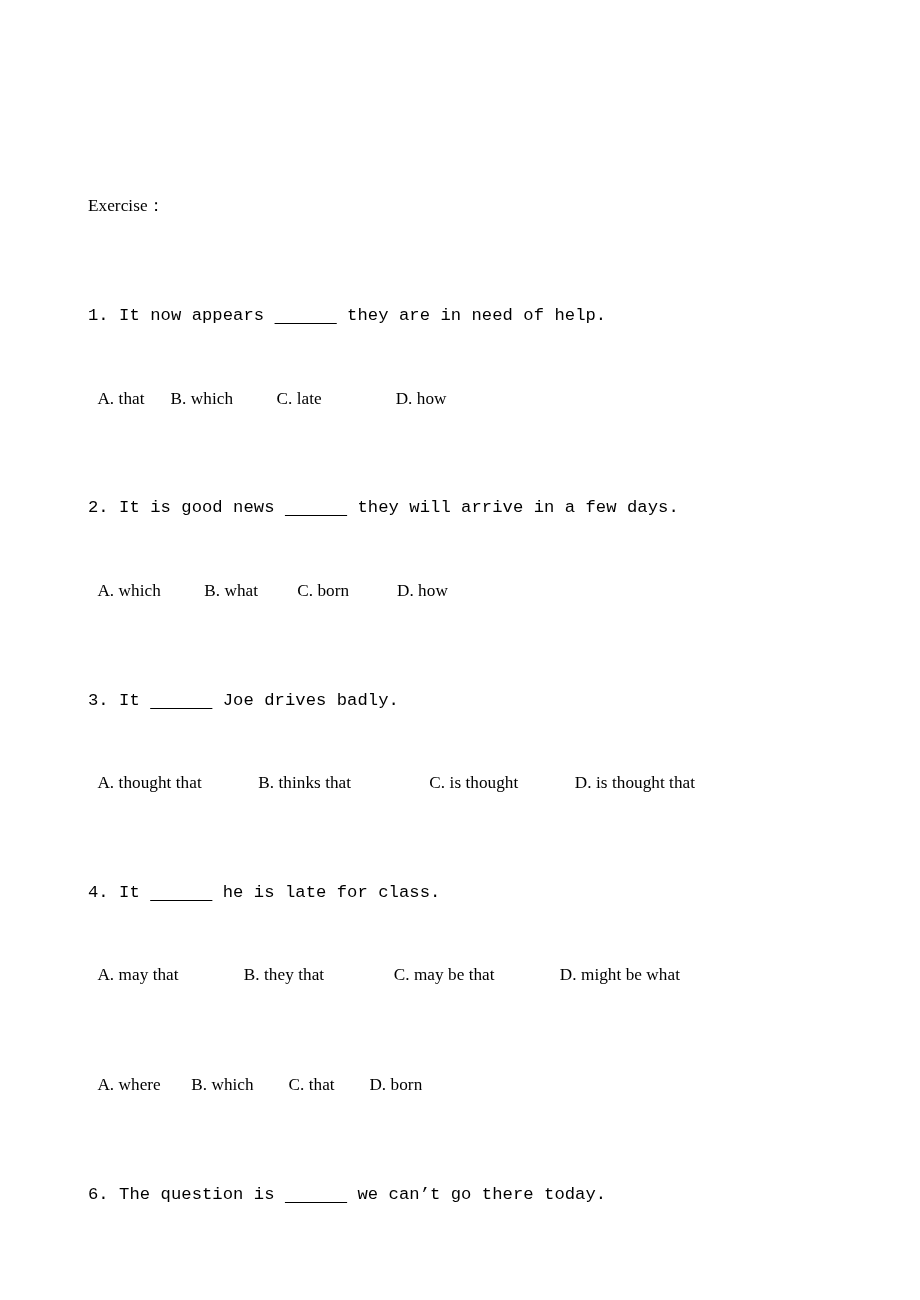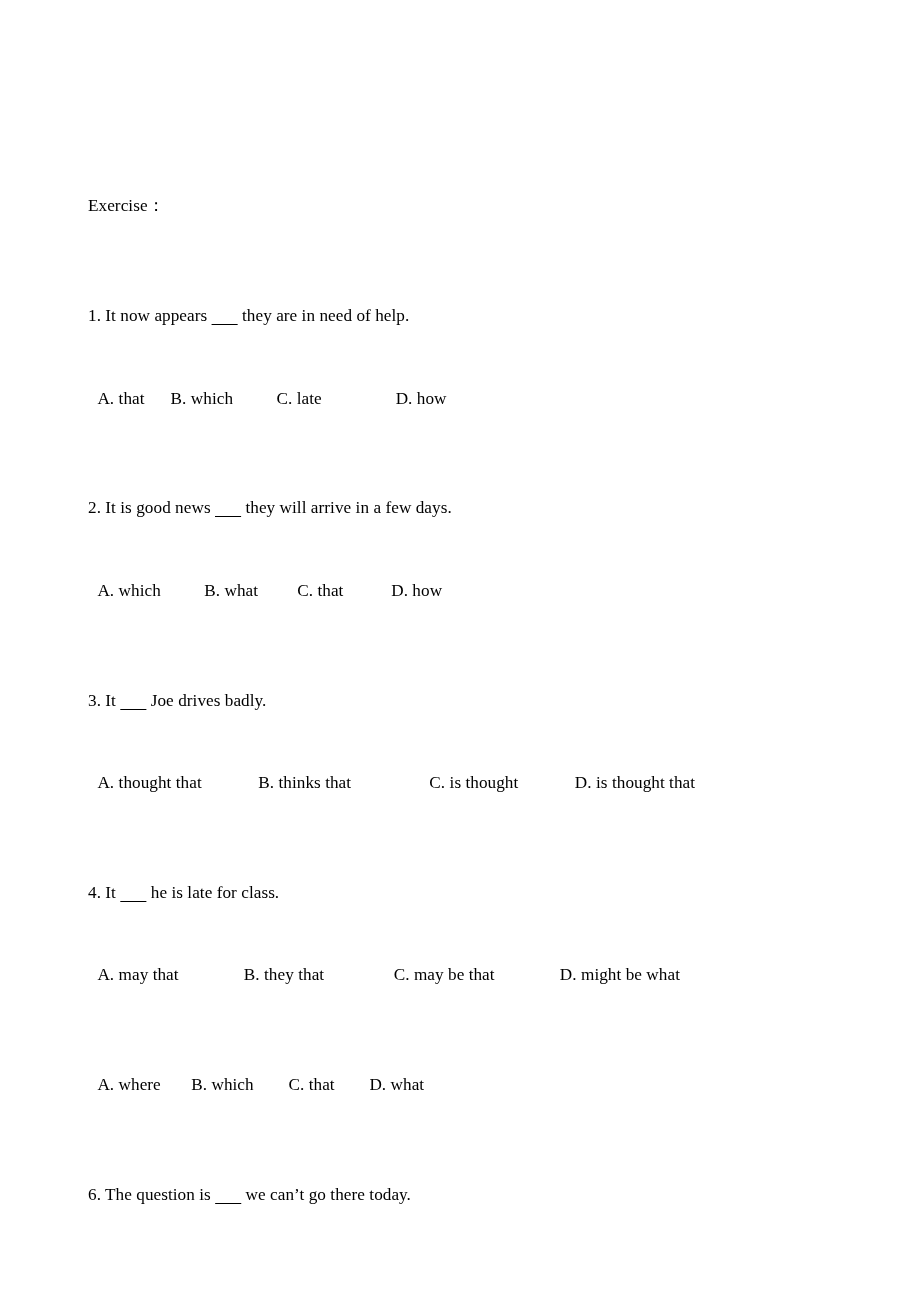--- a/index.html
+++ b/index.html
@@ -29,20 +29,21 @@
     white-space: pre;
     letter-spacing: 0.05px;
   }
   .line {
     white-space: pre;
     min-height: 27.45px;
   }
   .line.q {
     
     padding-left: 0;
+    font-family: Liberation Mono, monospace;
   }
   .line.opt {
     
     padding-left: 6px;
   }
   .title-line {
     white-space: pre;
   }
   .blank {
     text-decoration: underline;
@@ -55,29 +56,29 @@
 
 <div class="page">
   <div class="doc-body">
 
     <div class="line title-line">Exercise：</div>
 
     <div class="line q">1. It now appears <span class="blank">&nbsp;&nbsp;&nbsp;&nbsp;&nbsp;&nbsp;</span> they are in need of help.</div>
     <div class="line opt"> A. that      B. which          C. late                 D. how</div>
 
     <div class="line q">2. It is good news <span class="blank">&nbsp;&nbsp;&nbsp;&nbsp;&nbsp;&nbsp;</span> they will arrive in a few days.</div>
-    <div class="line opt"> A. which          B. what         C. that           D. how</div>
+    <div class="line opt"> A. which          B. what         C. born           D. how</div>
 
     <div class="line q">3. It <span class="blank">&nbsp;&nbsp;&nbsp;&nbsp;&nbsp;&nbsp;</span> Joe drives badly.</div>
     <div class="line opt"> A. thought that             B. thinks that                  C. is thought             D. is thought that</div>
 
     <div class="line q">4. It <span class="blank">&nbsp;&nbsp;&nbsp;&nbsp;&nbsp;&nbsp;</span> he is late for class.</div>
     <div class="line opt"> A. may that               B. they that                C. may be that               D. might be what</div>
 
-    <div class="line opt"> A. where       B. which        C. that        D. what</div>
+    <div class="line opt"> A. where       B. which        C. that        D. born</div>
 
     <div class="line q">6. The question is <span class="blank">&nbsp;&nbsp;&nbsp;&nbsp;&nbsp;&nbsp;</span> we can’t go there today.</div>
     
 
     
     
 
     
     
 

